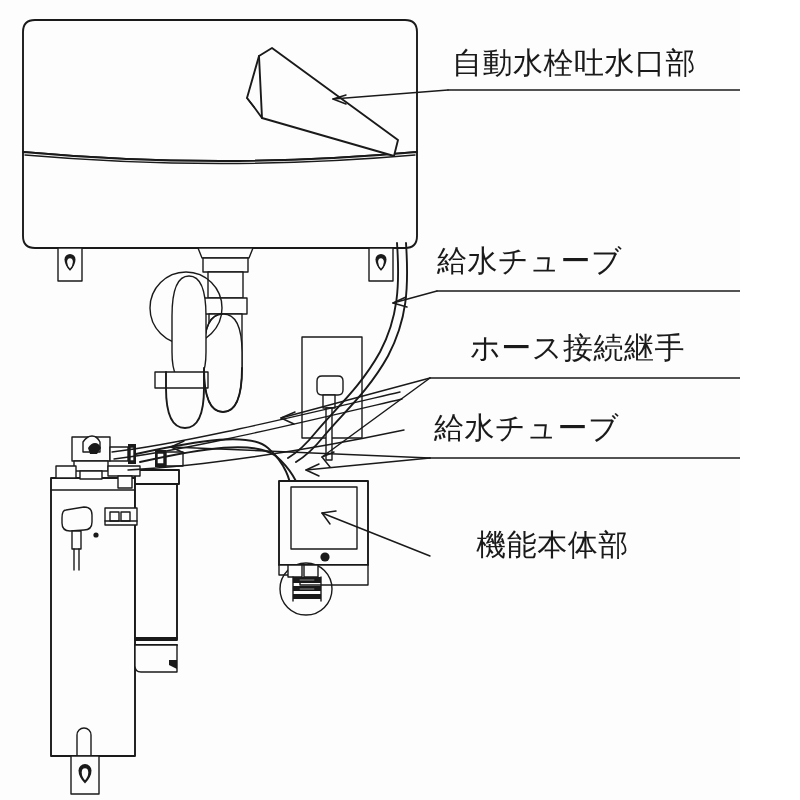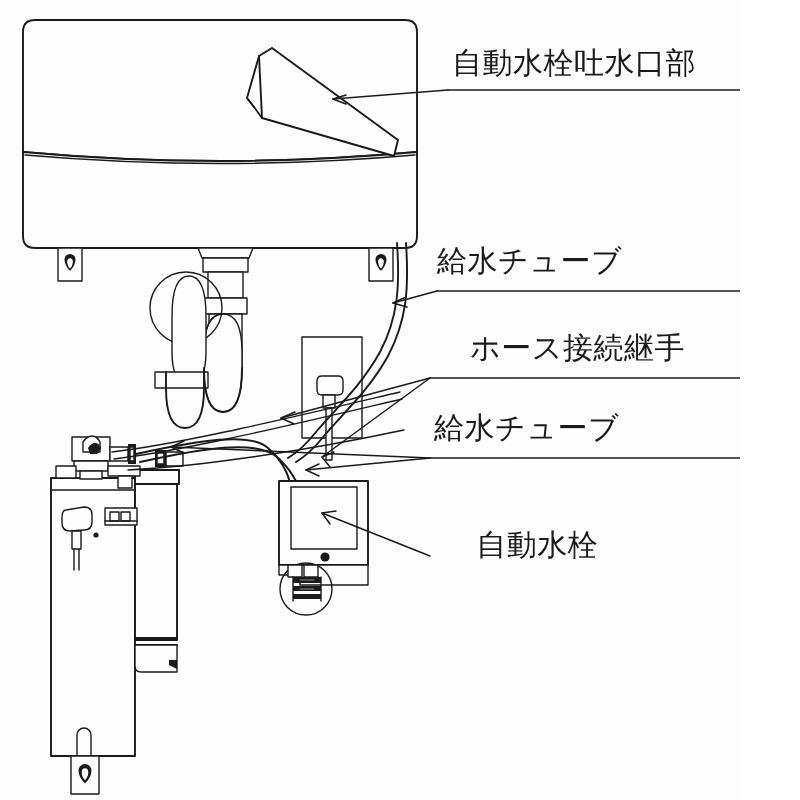--- a/index.html
+++ b/index.html
@@ -282,16 +282,16 @@
 
   <div class="lbl lbl-1">自動水栓吐水口部</div>
 
   <div class="lbl lbl-2">給水チューブ</div>
 
   <div class="lbl lbl-3">ホース接続継手</div>
 
   <div class="lbl lbl-4">給水チューブ</div>
 
   <div class="lbl lbl-5">
-    <span>自動水栓</span>
+    <span>機能本体部</span>
   </div>
 
 </div>
 
 </body></html>

